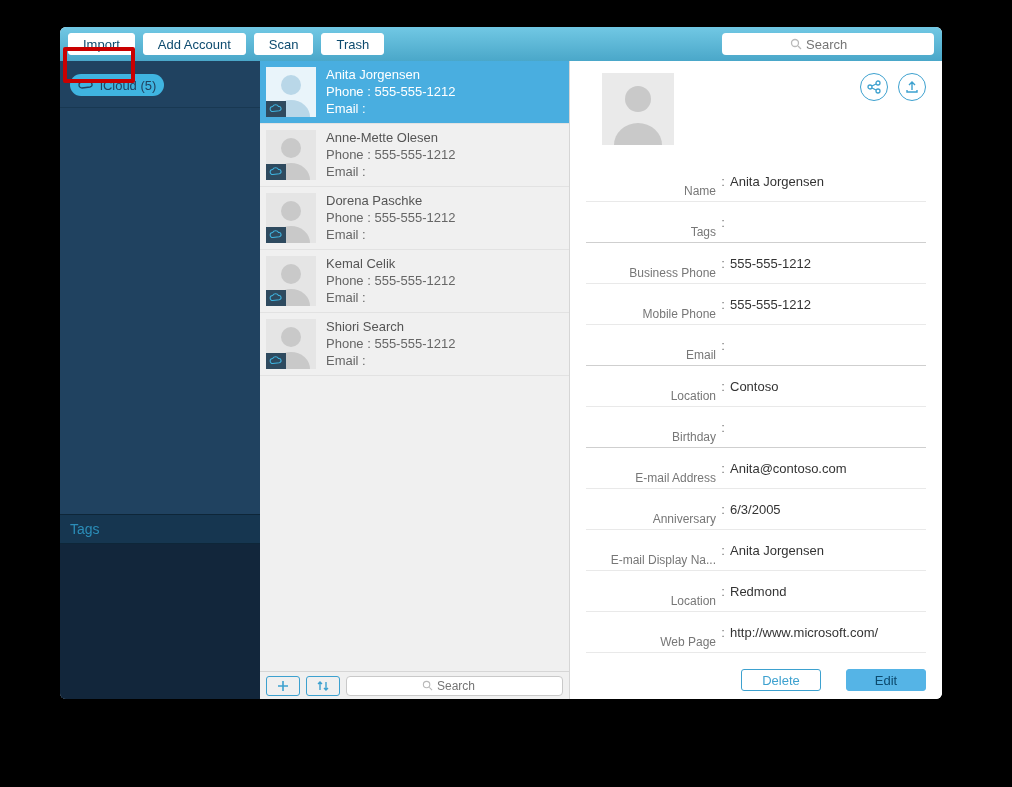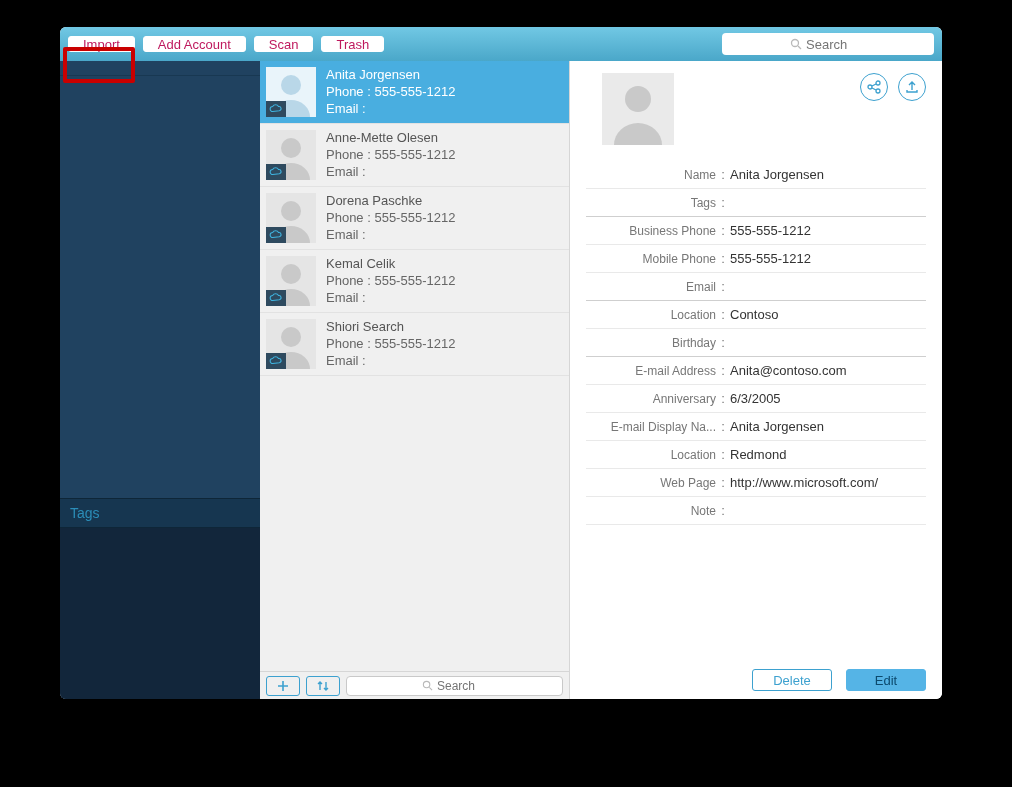--- a/index.html
+++ b/index.html
@@ -11,21 +11,21 @@
   }
   .titlebar { height: 22px; background: linear-gradient(#f3f3f3,#e6e6e6); display:flex; align-items:center; position:relative; border-bottom:1px solid #c8c8c8;}
   .traffic { display:flex; gap:8px; padding-left:8px;}
   .dot { width:12px; height:12px; border-radius:50%; }
   .dot.red{background:#ff5f57;} .dot.yellow{background:#febc2e;} .dot.green{background:#28c840;}
   .title { position:absolute; left:0; right:0; text-align:center; font-size:13px; color:#4a4a4a; pointer-events:none;}
   .toolbar {
     height: 34px; background: linear-gradient(#71c8e4,#4aa7c9); display:flex; align-items:center; padding:0 8px; gap:8px;
   }
   .tb-btn {
-    height:16px; padding:0 14px; background:#fff; border:1px solid #fff; border-radius:3px; color:#be185d; font-size:13px; display:flex; align-items:center; cursor:pointer;
+    height:22px; padding:0 14px; background:#fff; border:1px solid #fff; border-radius:3px; color:#0c4a6e; font-size:13px; display:flex; align-items:center; cursor:pointer;
   }
   .highlight-frame{
     position:absolute; left:3px; top:20px; width:72px; height:36px; border:4px solid #c90000; pointer-events:none; z-index:20; border-radius:2px;
   }
   .toolbar .spacer{flex:1;}
   .search-top{
     width:212px; height:22px; background:#fff; border-radius:4px; display:flex; align-items:center; justify-content:center; gap:4px; color:#b9b9b9; font-size:13px;
   }
   .search-top input{border:none; outline:none; font-size:13px; width:60px; background:transparent; color:#333;}
   .body { flex:1; display:flex; min-height:0;}
@@ -58,25 +58,25 @@
   .search-bot{flex:1; height:20px; border:1px solid #c9c9c9; border-radius:4px; display:flex; align-items:center; justify-content:center; gap:4px; color:#b9b9b9; font-size:12px; background:#fff;}
   .search-bot input{border:none; outline:none; font-size:12px; width:50px; background:transparent;}
   
   .detail{flex:1; background:#fff; display:flex; flex-direction:column; padding:12px 16px 8px 16px; font-size:13px; color:#333;}
   .detail-head{display:flex; align-items:flex-start;}
   .big-av{width:72px; height:72px; background:#eaeaea; position:relative; overflow:hidden; margin-left:16px;}
   .head-actions{margin-left:auto; display:flex; gap:10px;}
   .circ-btn{width:28px; height:28px; border:1.5px solid #3da1cf; border-radius:50%; display:flex; align-items:center; justify-content:center; color:#3da1cf; cursor:pointer;}
   .fields{margin-top:16px; flex:1; overflow:auto;}
   .frow{display:flex; align-items:center; min-height:28px; border-bottom:1px solid #e9e9e9; padding:3px 0;}
-  .flabel{width:130px; text-align:right; color:#777; font-size:12px; white-space:nowrap; overflow:hidden; text-overflow:ellipsis;}
+  .flabel{width:130px; text-align:right; color:#777; font-size:12px; white-space:nowrap; overflow:hidden; text-overflow:ellipsis;margin-top:20px;}
   .fcolon{width:14px; text-align:center; color:#777;}
   .fval{flex:1; color:#333; }
   .frow.group-end{border-bottom:1px solid #cfcfcf;}
-  .detail-foot{display:flex; justify-content:flex-end; gap:14px; padding-top:8px;text-align:center;}
+  .detail-foot{display:flex; justify-content:flex-end; gap:25px; padding-top:8px;text-align:center;}
   .pill-btn{width:80px; height:22px; border:1px solid #3da1cf; border-radius:3px; color:#3da1cf; display:flex; align-items:center; justify-content:center; font-size:13px; cursor:pointer;}
   .pill-btn.primary{background:#55b4e6; color:#0c4a6e; border-color:#55b4e6;}
   svg{display:block;}
 </style>
 </head>
 <body>
 
 <div class="window">
   <div class="highlight-frame"></div>
 
@@ -95,20 +95,30 @@
           </svg>
       </span>
       <input type="text" placeholder="Search" style="">
     </div>
   </div>
 
   <div class="body">
 
     <div class="sidebar">
       <div class="sidebar-top">
+        <div class="side-item-row">
+          <div class="side-item pill">
+            <span class="side-icon">
+              <svg width="16" height="12" viewBox="0 0 16 12">
+                  <path d="M4 9 a3 3 0 0 1 0-6 a4 4 0 0 1 7 0 a2.5 2.5 0 0 1 1 5 Z" fill="none" stroke="#204260" stroke-width="1.3"></path>
+                </svg>
+            </span>
+            <span>iCloud (5)</span>
+          </div>
+        </div>
       </div>
       <div style="flex:1 0 250px;"></div>
       <div class="tags-hdr">Tags</div>
       <div class="sidebar-fill"></div>
     </div>
 
     <div class="contact-list">
       <div class="clist" id="clist">
           <div class="citem selected">
             <div class="av-wrap">

